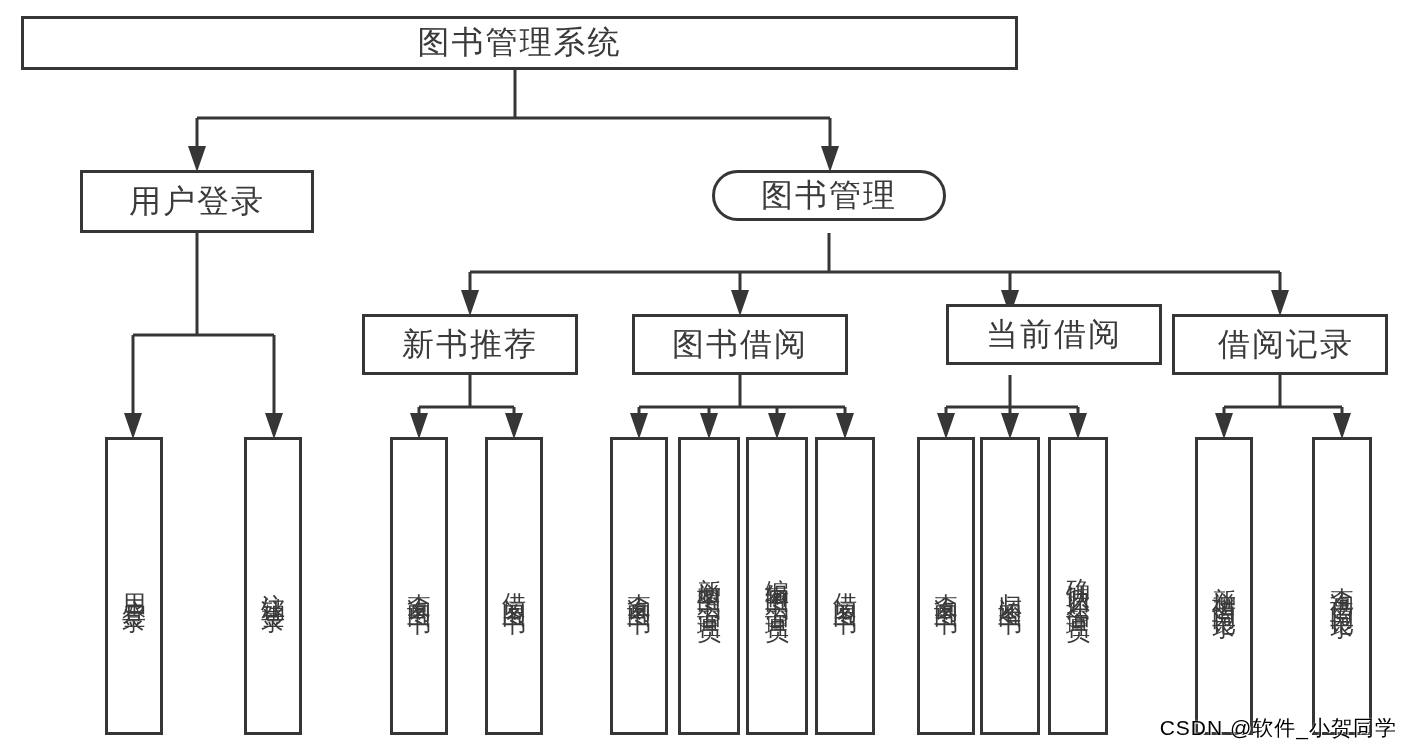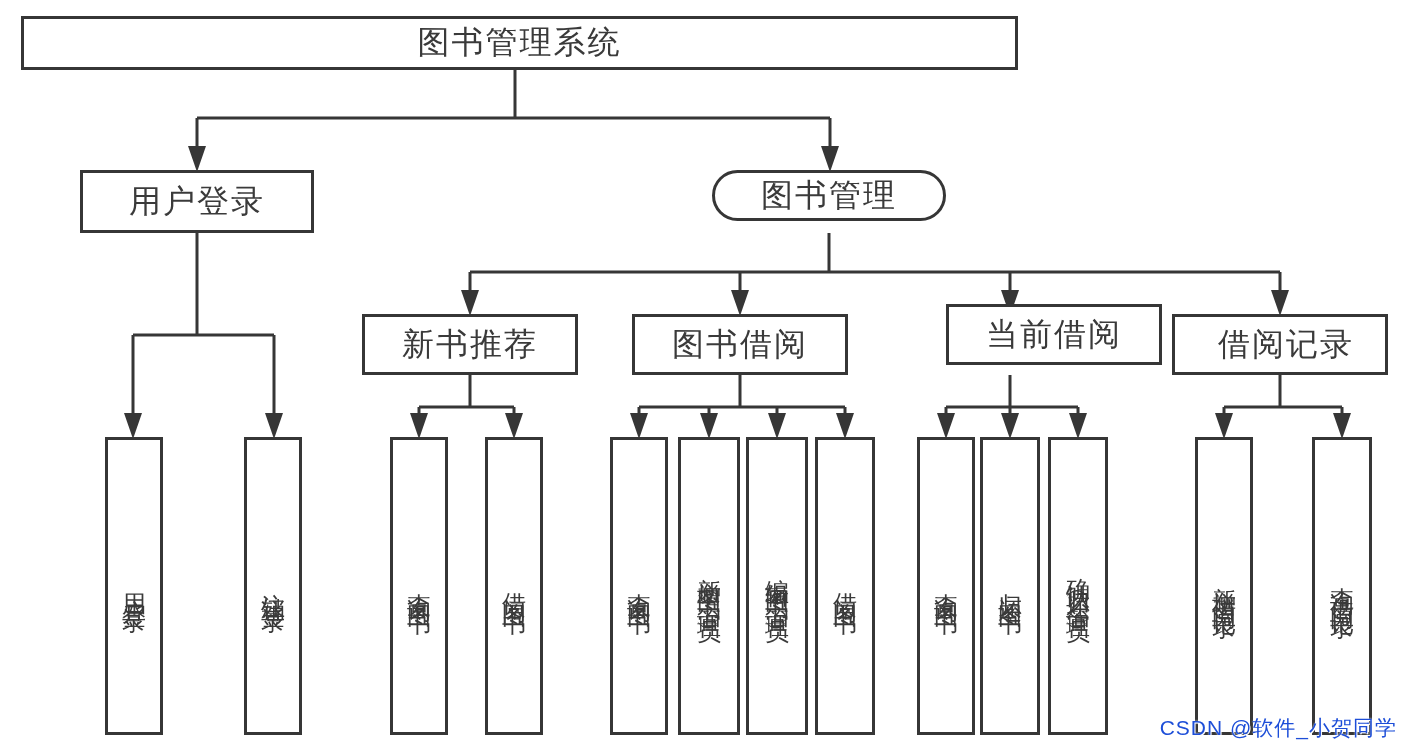--- a/index.html
+++ b/index.html
@@ -35,21 +35,21 @@
     text-orientation: mixed;
     letter-spacing: 6px;
     font-size: 24px;
   }
   .watermark {
     position: absolute;
     top: 714px;
     right: 8px;
     font-size: 21px;
     letter-spacing: 1px;
-    color: #1d4ed8;
+    color: #000000;
     text-shadow: 0 0 2px #ffffff, 1px 1px 0 #ffffff;
     z-index: 5;
     white-space: nowrap;
   }
 </style>
 </head>
 <body>
 
 <div class="canvas">
 

